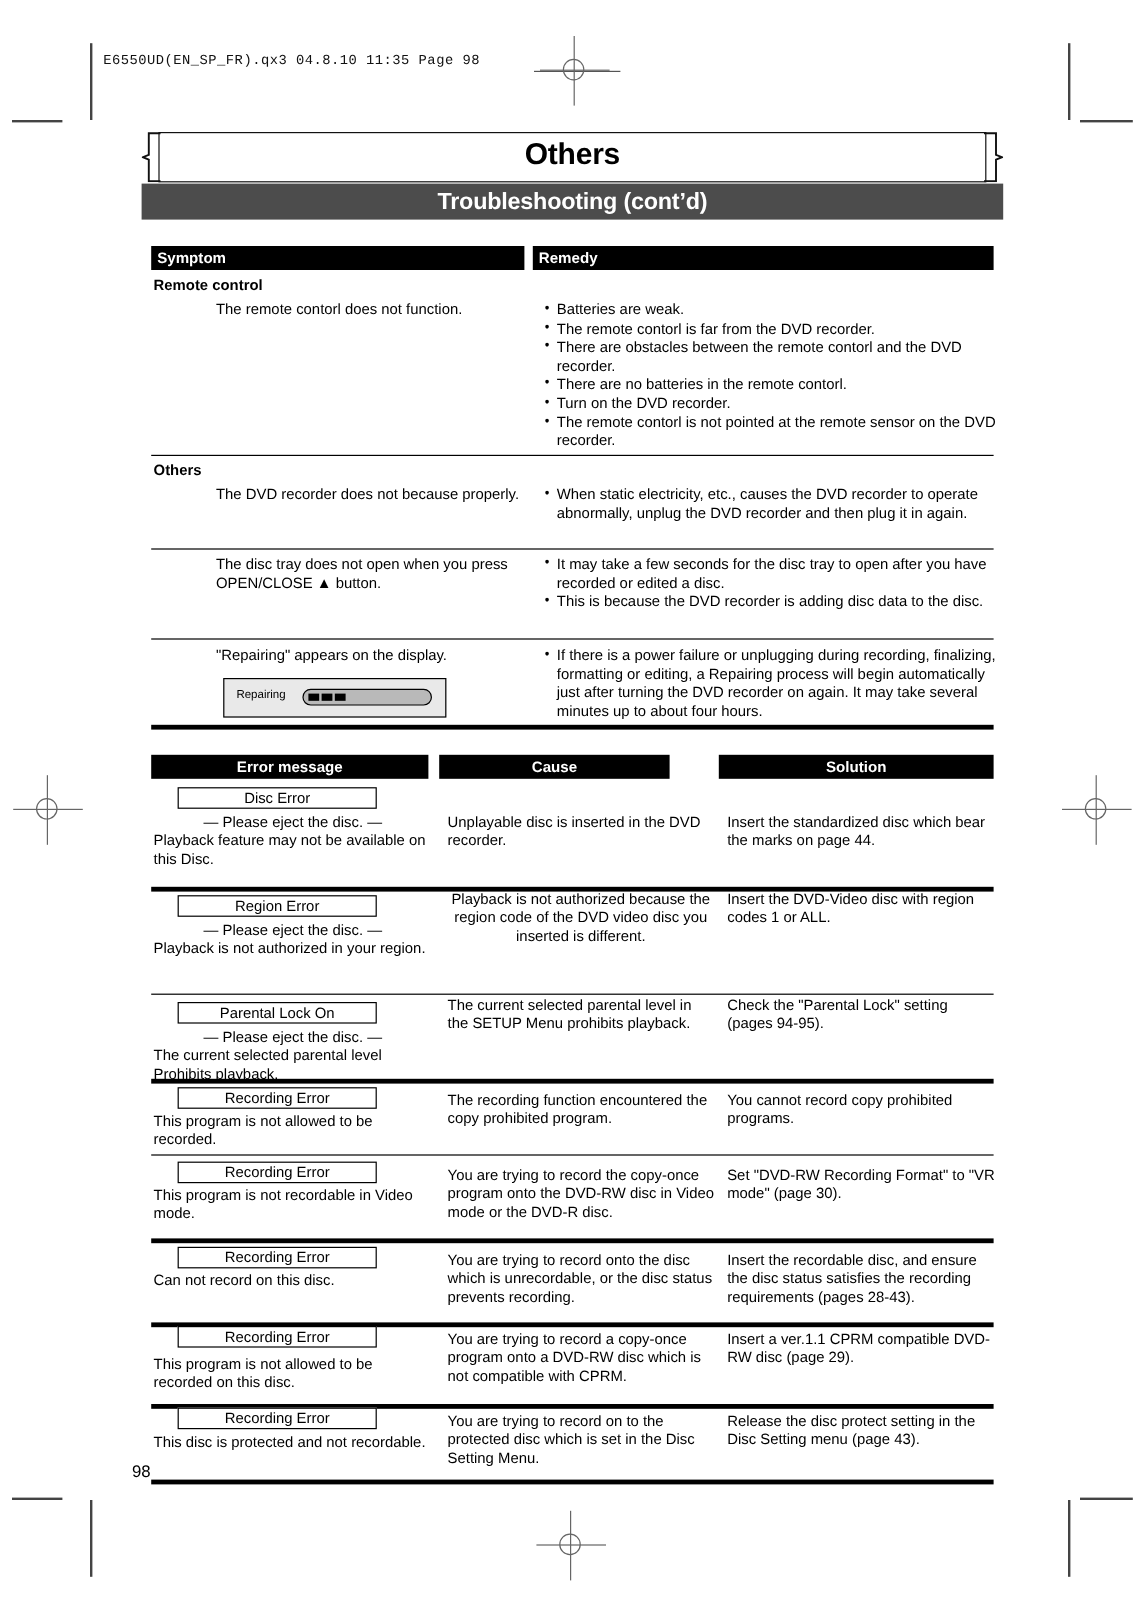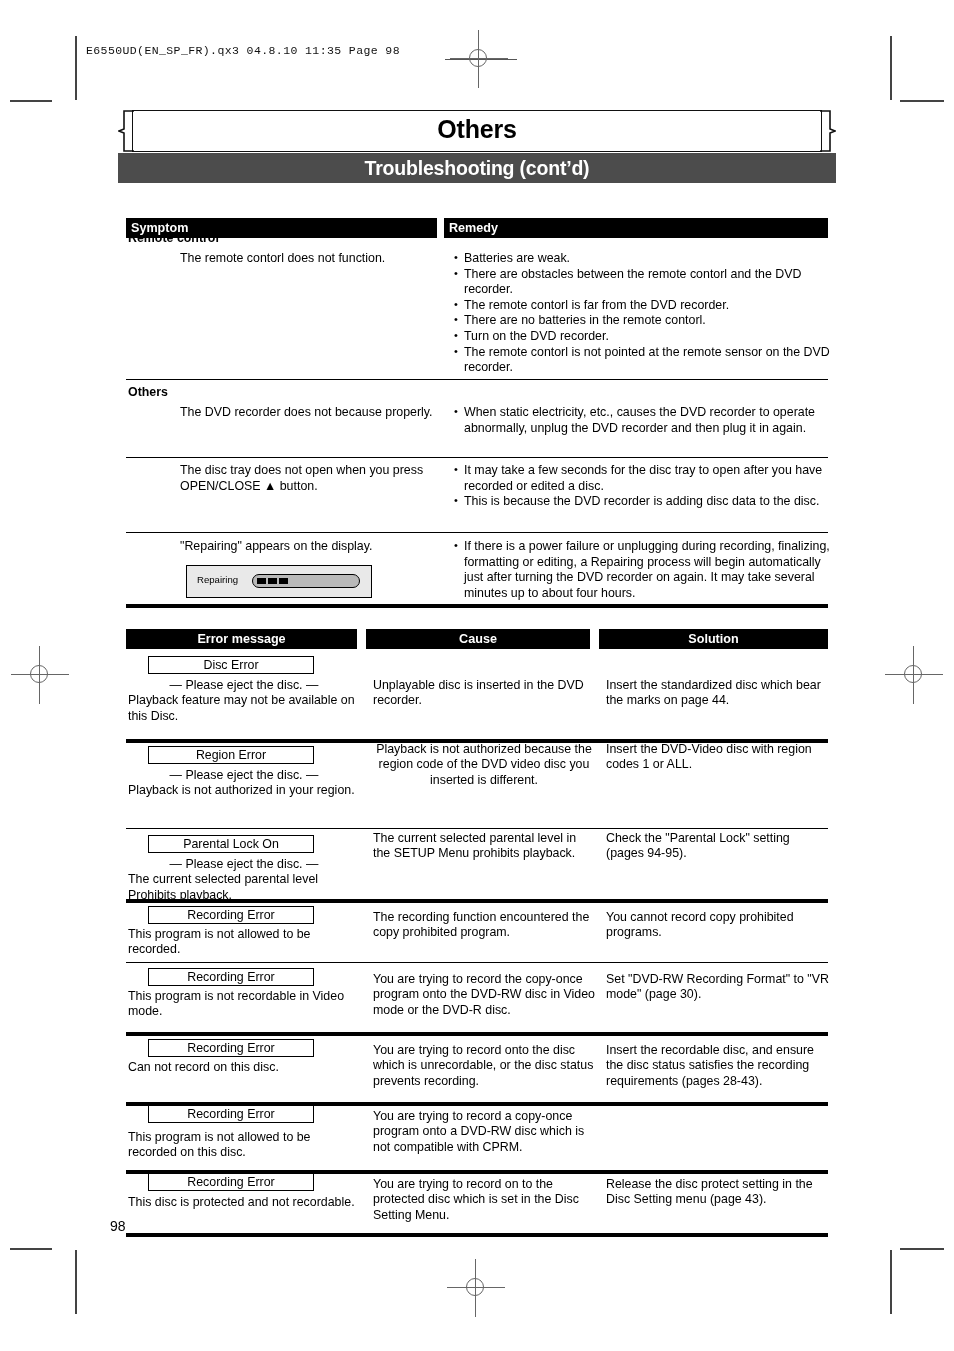--- a/index.html
+++ b/index.html
@@ -129,21 +129,21 @@
     position: absolute;
     top: 0;
     height: 20px;
     background: #000000;
     color: #ffffff;
     font-size: 12.6px;
     font-weight: bold;
     line-height: 20px;
     box-sizing: border-box;
   }
-  .hdr-cell.left-align { padding-left: 5px; text-align: left; margin-top: 13px; }
+  .hdr-cell.left-align { padding-left: 5px; text-align: left; }
   .hdr-cell.center-align { text-align: center; }
 
   .rule { position: absolute; left: 0; width: 702px; background: #000; }
   .rule.thin  { height: 1px; }
   .rule.thick { height: 4px; }
 
   
   .ts-group-label {
     position: absolute;
     left: 2px;
@@ -320,22 +320,22 @@
     <div class="hdr-cell left-align" style="left:0; width:311px;">Symptom</div>
     <div class="hdr-cell left-align" style="left:318px; width:384px;">Remedy</div>
   </div>
 
   <div class="ts-group-label" style="top:26px;">Remote control</div>
 
   <div class="ts-sym" style="top:46px;">The remote contorl does not function.</div>
   <div class="ts-rem" style="top:46px;">
     <ul>
       <li>Batteries are weak.</li>
+      <li>The remote contorl is far from the DVD recorder.</li>
       <li>There are obstacles between the remote contorl and the DVD recorder.</li>
-      <li>The remote contorl is far from the DVD recorder.</li>
       <li>There are no batteries in the remote contorl.</li>
       <li>Turn on the DVD recorder.</li>
       <li>The remote contorl is not pointed at the remote sensor on the DVD recorder.</li>
     </ul>
   </div>
 
   <div class="rule thin" style="top:174px;"></div>
 
   <div class="ts-group-label" style="top:180px;">Others</div>
 
@@ -375,21 +375,21 @@
     </ul>
   </div>
 
   <div class="rule thick" style="top:399px;"></div>
 </div>
 
 <div class="tbl" id="err-table" style="top:629px;">
 
   <div class="hdr-row">
     <div class="hdr-cell center-align" style="left:0;     width:231px;">Error message</div>
-    <div class="hdr-cell center-align" style="left:240px; width:224px;">Cause</div>
+    <div class="hdr-cell center-align" style="left:240px; width:192px;">Cause</div>
     <div class="hdr-cell center-align" style="left:473px; width:229px;">Solution</div>
   </div>
 
   <div class="err-code-box" style="top:27px;">Disc Error</div>
   <div class="err-desc" style="top:49px;">
     <span class="indent">— Please eject the disc. —</span>
     <span>Playback feature may not be available on this Disc.</span>
   </div>
   <div class="err-cause" style="top:49px;">Unplayable disc is inserted in the DVD recorder.</div>
   <div class="err-solution" style="top:49px;">Insert the standardized disc which bear the marks on page 44.</div>
@@ -435,20 +435,21 @@
   </div>
   <div class="err-cause" style="top:414px;">You are trying to record onto the disc which is unrecordable, or the disc status prevents recording.</div>
   <div class="err-solution" style="top:414px;">Insert the recordable disc, and ensure the disc status satisfies the recording requirements (pages 28-43).</div>
   <div class="rule thick" style="top:473px;"></div>
 
   <div class="err-code-box" style="top:476px;">Recording Error</div>
   <div class="err-desc" style="top:501px;">
     <span>This program is not allowed to be recorded on this disc.</span>
   </div>
   <div class="err-cause" style="top:480px;">You are trying to record a copy-once program onto a DVD-RW disc which is not compatible with CPRM.</div>
+  <div class="err-solution" style="top:480px;">Insert a ver.1.1 CPRM compatible DVD-RW disc (page 29).</div>
   <div class="rule thick" style="top:541px;"></div>
 
   <div class="err-code-box" style="top:544px;">Recording Error</div>
   <div class="err-desc" style="top:566px;">
     <span>This disc is protected and not recordable.</span>
   </div>
   <div class="err-cause" style="top:548px;">You are trying to record on to the protected disc which is set in the Disc Setting Menu.</div>
   <div class="err-solution" style="top:548px;">Release the disc protect setting in the Disc Setting menu (page 43).</div>
   <div class="rule thick" style="top:604px;"></div>
 </div>

